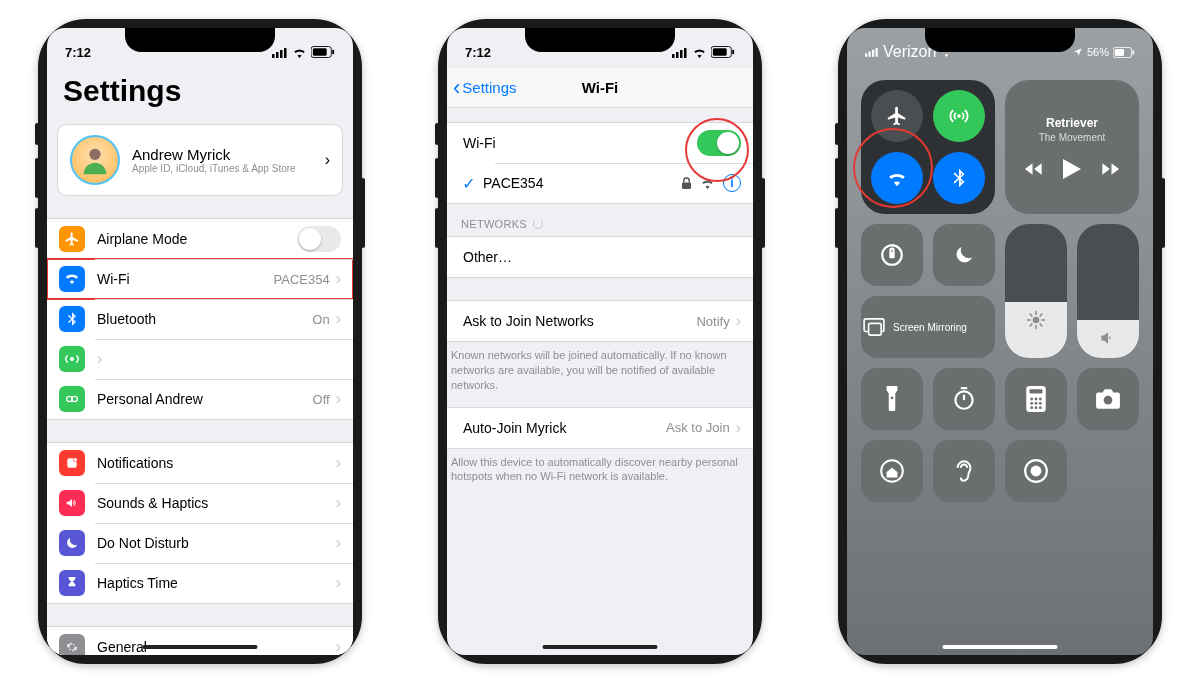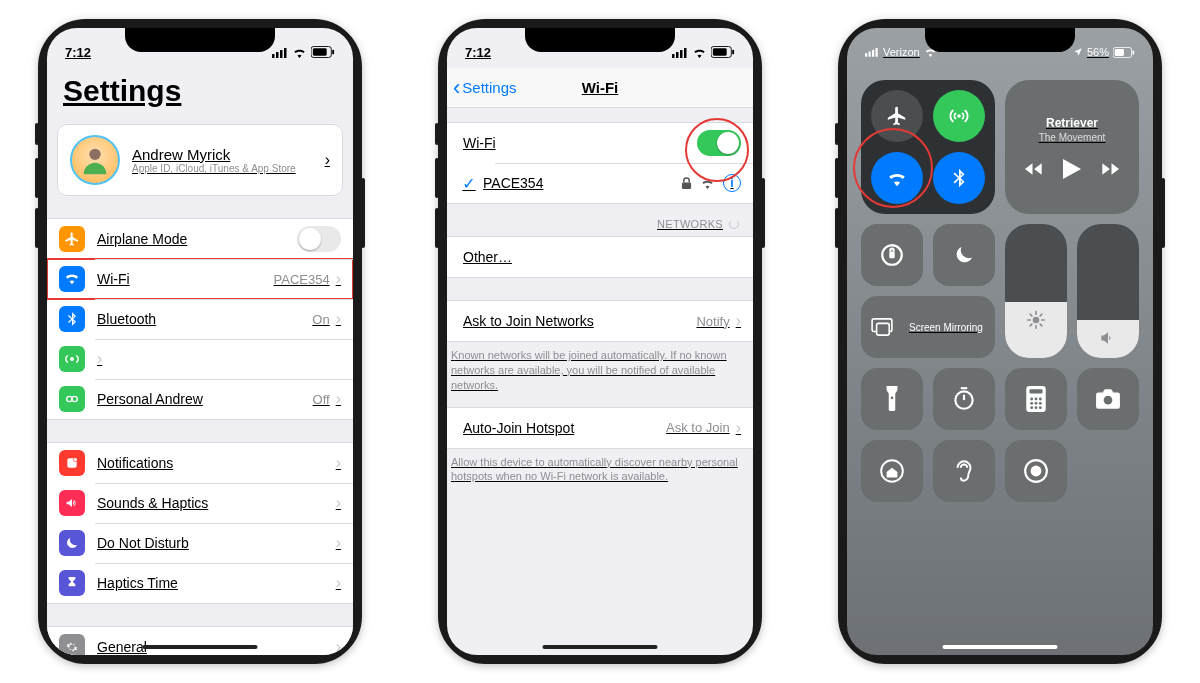--- a/index.html
+++ b/index.html
@@ -25,23 +25,22 @@
     background:#000;position:relative;
     box-shadow:0 2px 8px rgba(0,0,0,.25);
     flex:0 0 auto;
   }
   .phone .side-btn{position:absolute;background:#1a1a1a;border-radius:2px;}
   .phone .side-btn.pwr{right:-12px;top:150px;width:4px;height:70px;}
   .phone .side-btn.v1{left:-12px;top:130px;width:4px;height:40px;}
   .phone .side-btn.v2{left:-12px;top:180px;width:4px;height:40px;}
   .phone .side-btn.s{left:-12px;top:95px;width:4px;height:22px;}
   .screen{
-    position:absolute;inset:0;border-radius:30px;overflow:hidden;
+    position:absolute;inset:0;border-radius:18px;overflow:hidden;
     background:var(--ios-grey);
-    text-decoration:underline;
   }
   .notch{
     position:absolute;top:0;left:50%;transform:translateX(-50%);
     width:150px;height:24px;background:#000;border-radius:0 0 16px 16px;z-index:50;
   }
   .home-ind{position:absolute;bottom:6px;left:50%;transform:translateX(-50%);
     width:115px;height:4px;border-radius:3px;background:#222;z-index:40;}
   .screen.cc .home-ind{background:#fff;}
   
   .status{height:40px;display:flex;align-items:center;justify-content:space-between;
@@ -70,39 +69,39 @@
   .toggle.on{background:var(--ios-green);}
   .toggle .knob{position:absolute;top:2px;width:22px;height:22px;border-radius:50%;background:#fff;box-shadow:0 1px 2px rgba(0,0,0,.3);}
   .toggle .knob{left:2px;}
   .toggle.on .knob{left:20px;}
   .highlight-red{outline:2px solid #e53935;outline-offset:-1px;}
   
   .navbar{height:40px;display:flex;align-items:center;justify-content:center;position:relative;
     border-bottom:1px solid var(--ios-sep);background:#f8f8f8;}
   .navbar .back{position:absolute;left:6px;display:flex;align-items:center;color:var(--ios-blue);font-size:15px;}
   .navbar .title{font-size:15px;font-weight:600;}
-  .section-header{font-size:11px;color:var(--ios-dark);padding:14px 14px 6px;text-transform:uppercase;letter-spacing:.3px;display:flex;align-items:center;gap:6px;justify-content:flex-end;}
+  .section-header{font-size:11px;color:var(--ios-dark);padding:14px 14px 6px;text-transform:uppercase;letter-spacing:.3px;display:flex;align-items:center;gap:6px;}
   .footer-note{font-size:11px;color:var(--ios-dark);padding:6px 4px 14px;line-height:1.35;}
   .circle-red{position:absolute;border:2px solid #e53935;border-radius:50%;pointer-events:none;}
   .check{color:var(--ios-blue);width:20px;text-align:center;margin-right:4px;}
   
   .screen.cc{background:linear-gradient(180deg,#9aa0a4,#7e8388 60%,#6d7175);}
   .cc-wrap{padding:12px 14px;display:grid;grid-template-columns:repeat(4,1fr);grid-auto-rows:62px;gap:10px;}
   .tile{background:var(--cc-tile);border-radius:16px;position:relative;display:flex;align-items:center;justify-content:center;color:#fff;}
   .tile.dark{background:#2e3133;}
   .tile.span2{grid-column:span 2;grid-row:span 2;border-radius:var(--cc-corner);}
   .tile.tall{grid-row:span 2;border-radius:var(--cc-corner);}
   .conn-grid{display:grid;grid-template-columns:1fr 1fr;grid-template-rows:1fr 1fr;gap:10px;width:100%;height:100%;padding:10px;}
   .round{border-radius:50%;width:100%;height:100%;display:flex;align-items:center;justify-content:center;}
   .round svg{width:22px;height:22px;}
   .media{flex-direction:column;gap:8px;padding:10px;}
   .media .title{font-size:12px;font-weight:600;color:#fff;}
   .media .sub{font-size:10px;color:rgba(255,255,255,.75);margin-top:-6px;}
   .media .ctrls{display:flex;gap:18px;align-items:center;margin-top:8px;}
-  .mirror{flex-direction:row;justify-content:flex-start;gap:16px;padding:0 10px;}
+  .mirror{flex-direction:row;justify-content:flex-start;gap:8px;padding:0 2px;}
   .mirror .txt{font-size:10px;line-height:1.1;}
   .slider-tile{background:#4b4e50;border-radius:var(--cc-corner);overflow:hidden;display:flex;flex-direction:column;justify-content:flex-end;}
   .slider-fill{background:#e9e9ea;width:100%;display:flex;align-items:flex-start;justify-content:center;padding-top:8px;}
   .cc-wrap svg{display:block;}
   .tile .ico{color:#fff;}
   .spinner{width:10px;height:10px;border:1.5px solid #c7c7cc;border-top-color:transparent;border-radius:50%;display:inline-block;}
 </style>
 </head>
 <body>
 
@@ -336,40 +335,40 @@
       <div class="cell">
         <span class="label" style="margin-left:4px">Ask to Join Networks</span>
         <span class="value">Notify</span>
         <span class="chev">›</span>
       </div>
     </div>
     <div class="footer-note">Known networks will be joined automatically. If no known networks are available, you will be notified of available networks.</div>
 
     <div class="cell-group" style="margin-bottom:0">
       <div class="cell">
-        <span class="label" style="margin-left:4px">Auto-Join Hotspot</span>
+        <span class="label" style="margin-left:4px">Auto-Join Myrick</span>
         <span class="value">Ask to Join</span>
         <span class="chev">›</span>
       </div>
     </div>
     <div class="footer-note">Allow this device to automatically discover nearby personal hotspots when no Wi-Fi network is available.</div>
   </div>
 </div>
 
 <div class="phone">
   <div class="side-btn s"></div>
     <div class="side-btn v1"></div>
     <div class="side-btn v2"></div>
     <div class="side-btn pwr"></div>
   <div class="screen cc">
     <div class="notch"></div>
     <div class="home-ind"></div>
 
     <div class="status">
-      <span style="display:flex;align-items:center;gap:4px;font-size:11px;font-weight:500">
+      <span style="display:flex;align-items:center;gap:4px;font-size:16px;font-weight:500">
         <svg width="14" height="10" viewBox="0 0 16 11" fill="#fff">
             <rect x="0" y="7" width="2.5" height="4" rx=".6"></rect>
             <rect x="4" y="5" width="2.5" height="6" rx=".6"></rect>
             <rect x="8" y="3" width="2.5" height="8" rx=".6"></rect>
             <rect x="12" y="1" width="2.5" height="10" rx=".6"></rect>
           </svg>
         <span>Verizon</span>
         <svg width="13" height="10" viewBox="0 0 24 18" fill="#fff">
             <path d="M12 18l3.3-4.1c-1.9-1.5-4.7-1.5-6.6 0L12 18zm-6.4-8c3.6-3 9.2-3 12.8 0l2.1-2.6C15.9 3.6 8.1 3.6 3.5 7.4L5.6 10z"></path>
           </svg>

